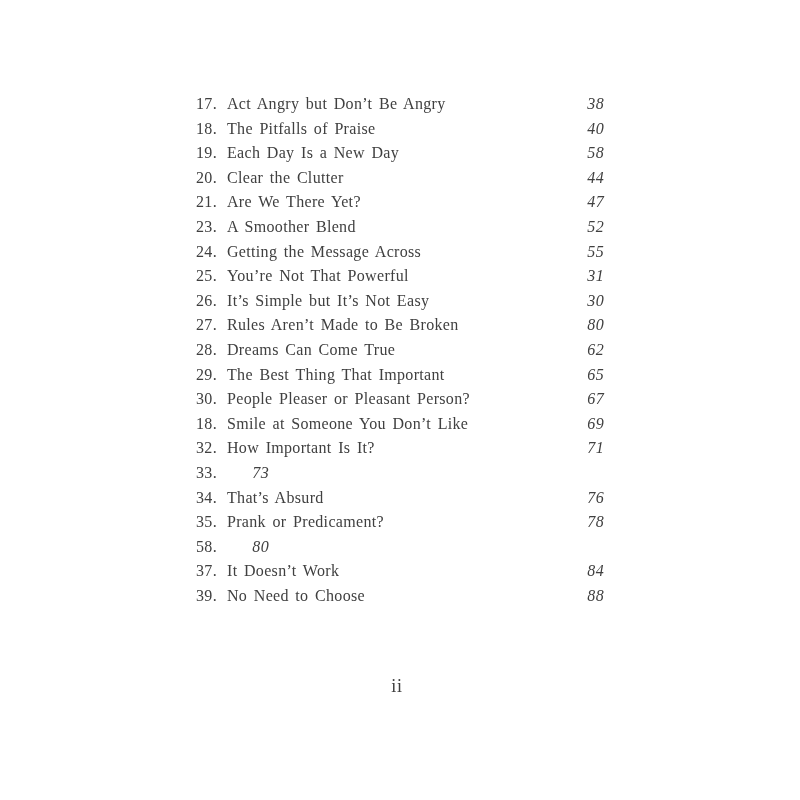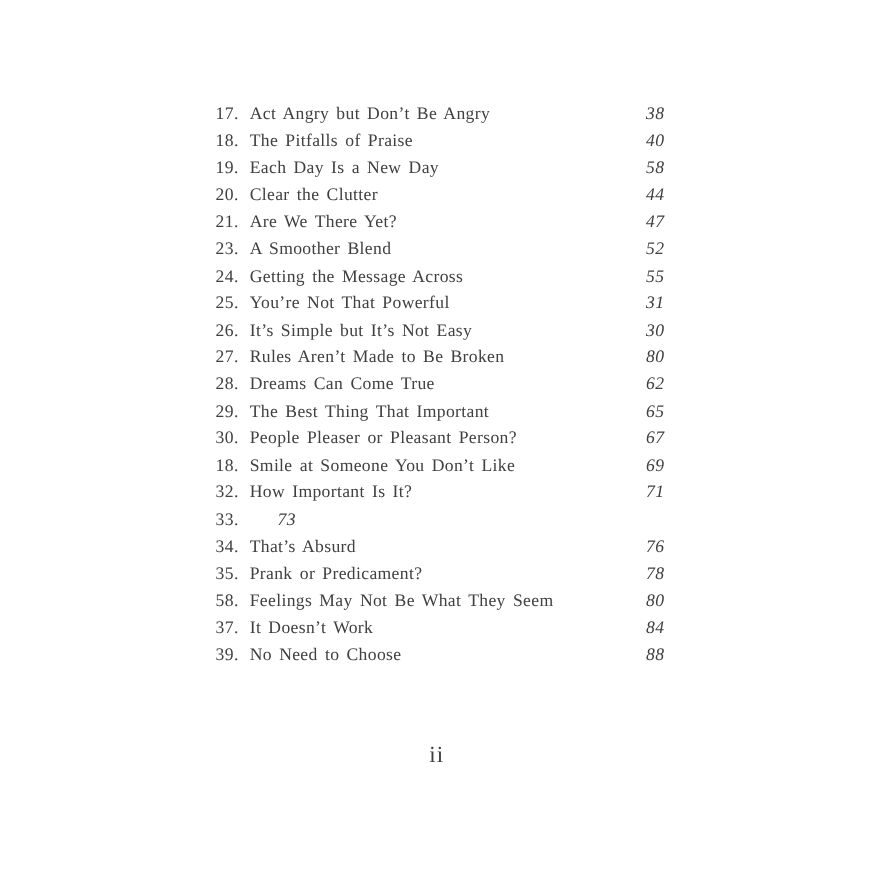--- a/index.html
+++ b/index.html
@@ -45,21 +45,21 @@
     text-align: right;
     white-space: nowrap;
     font-style: italic;
   }
   .footer-folio {
     position: absolute;
     left: 0;
     top: 676px;
     width: 794px;
     text-align: center;
-    font-size: 21px;
+    font-size: 18px;
     line-height: 20px;
     letter-spacing: 0.04em;
   }
 </style>
 </head>
 <body>
 
 <div class="page">
 
   <div class="toc-list">
@@ -167,21 +167,20 @@
       </div>
 
       <div class="toc-row">
         <span class="toc-num">35.</span>
         <span class="toc-title">Prank or Predicament?</span>
         <span class="toc-page">78</span>
       </div>
 
       <div class="toc-row">
         <span class="toc-num">58.</span>
-        <span class="toc-title">Feelings May Not Be What They Seem</span>
         <span class="toc-page">80</span>
       </div>
 
       <div class="toc-row">
         <span class="toc-num">37.</span>
         <span class="toc-title">It Doesn’t Work</span>
         <span class="toc-page">84</span>
       </div>
 
 

